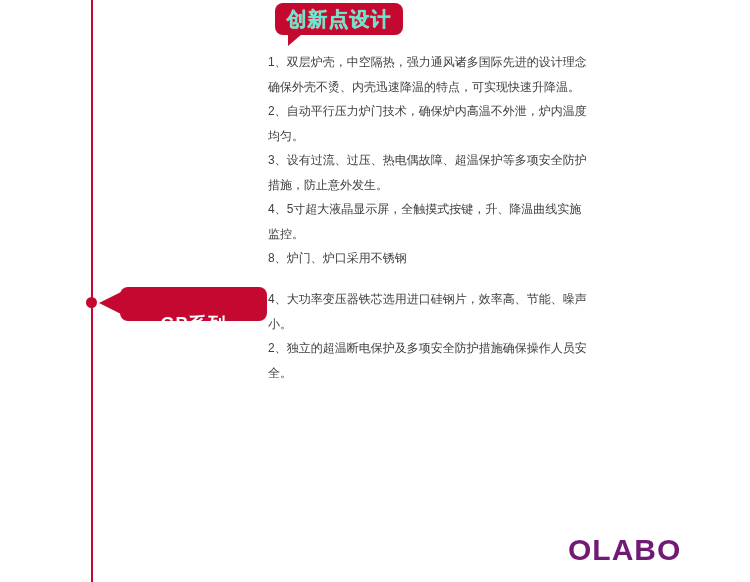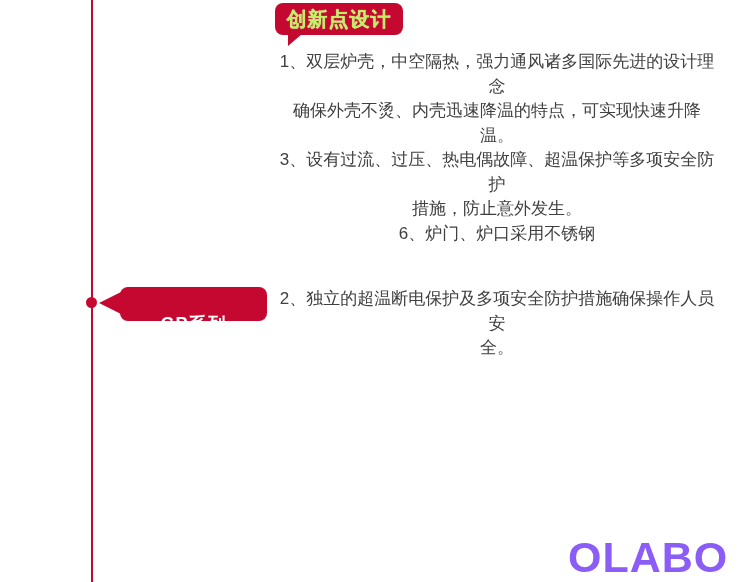--- a/index.html
+++ b/index.html
@@ -21,67 +21,66 @@
     top: 0;
     width: 2px;
     height: 582px;
     background: #c40830;
   }
   
   .watermark {
     position: absolute;
     left: 568px;
     top: 533px;
-    font-size: 43px;
+    font-size: 30px;
     font-weight: bold;
     letter-spacing: 1px;
-    color: #8b5cf6;
+    color: #701a75;
     z-index: 1;
   }
   
   .bubble {
     position: absolute;
     left: 275px;
     top: 3px;
     width: 128px;
     height: 32px;
     background: #c40830;
     border-radius: 8px;
     display: flex;
     align-items: center;
     justify-content: center;
     z-index: 3;
   }
   .bubble-label {
-    color: #bef264;
+    color: #5eead4;
     font-size: 20px;
     font-weight: bold;
     letter-spacing: 1px;
     text-shadow: 0 0 1px #fff3c0;
   }
   .bubble-tail {
     position: absolute;
     left: 288px;
     top: 34px;
     width: 0;
     height: 0;
     border-top: 12px solid #c40830;
     border-right: 14px solid transparent;
     z-index: 3;
   }
   
   .text-block {
     position: absolute;
-    left: 277px;
+    left: 268px;
     width: 440px;
     color: #404040;
-    font-size: 17px;
+    font-size: 12px;
     line-height: 24.5px;
     z-index: 2;
-    text-align: center;
   }
   .block-1 { top: 50px; }
   .block-2 { top: 287px; }
   .list-item { white-space: pre-line; }
   
   .gp-dot {
     position: absolute;
     left: 86px;
     top: 297px;
     width: 11px;
@@ -132,29 +131,35 @@
   <div class="watermark">OLABO</div>
 
   <div class="bubble">
     <span class="bubble-label">创新点设计</span>
   </div>
   <div class="bubble-tail"></div>
 
   <div class="text-block block-1">
     <div class="list-item">1、双层炉壳，中空隔热，强力通风诸多国际先进的设计理念
 确保外壳不烫、内壳迅速降温的特点，可实现快速升降温。</div>
+    <div class="list-item">2、自动平行压力炉门技术，确保炉内高温不外泄，炉内温度
+均匀。</div>
     <div class="list-item">3、设有过流、过压、热电偶故障、超温保护等多项安全防护
 措施，防止意外发生。</div>
-    <div class="list-item">6、炉门、炉口采用不锈钢</div>
+    <div class="list-item">4、5寸超大液晶显示屏，全触摸式按键，升、降温曲线实施
+监控。</div>
+    <div class="list-item">8、炉门、炉口采用不锈钢</div>
   </div>
 
   <div class="gp-dot"></div>
   <div class="gp-arrow"></div>
   <div class="gp-button">
     <span class="gp-button-label">GP系列</span>
   </div>
 
   <div class="text-block block-2">
+    <div class="list-item">4、大功率变压器铁芯选用进口硅钢片，效率高、节能、噪声
+小。</div>
     <div class="list-item">2、独立的超温断电保护及多项安全防护措施确保操作人员安
 全。</div>
   </div>
 
 </div>
 
 </body></html>

